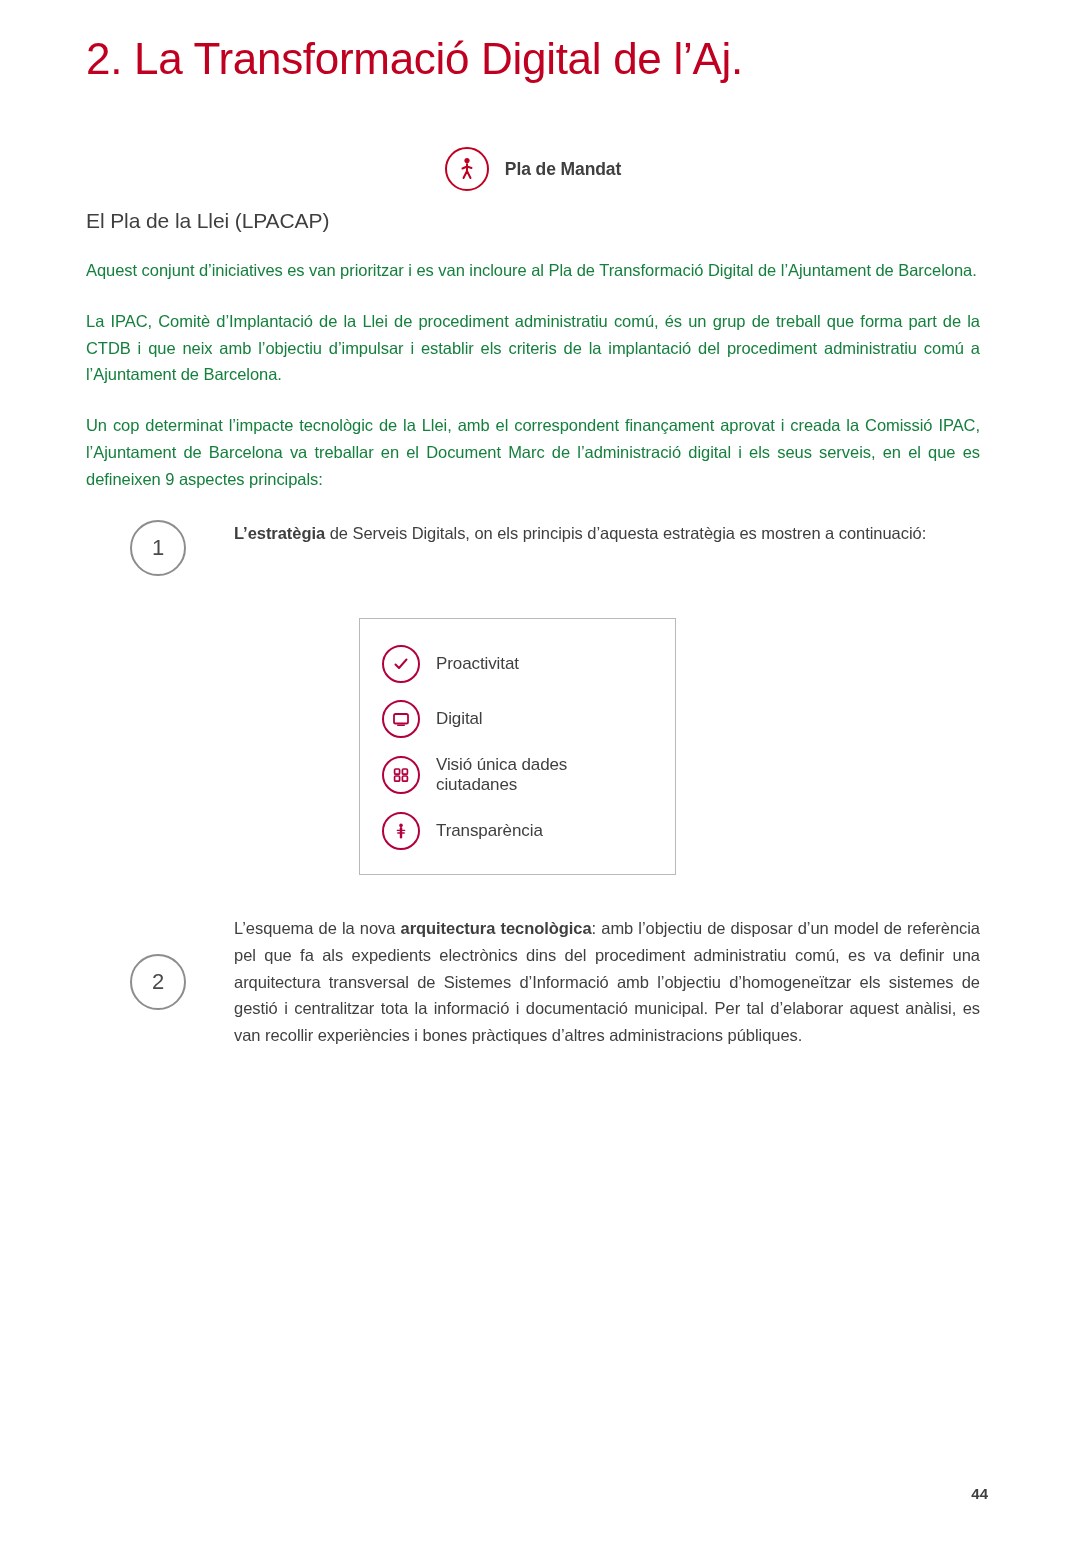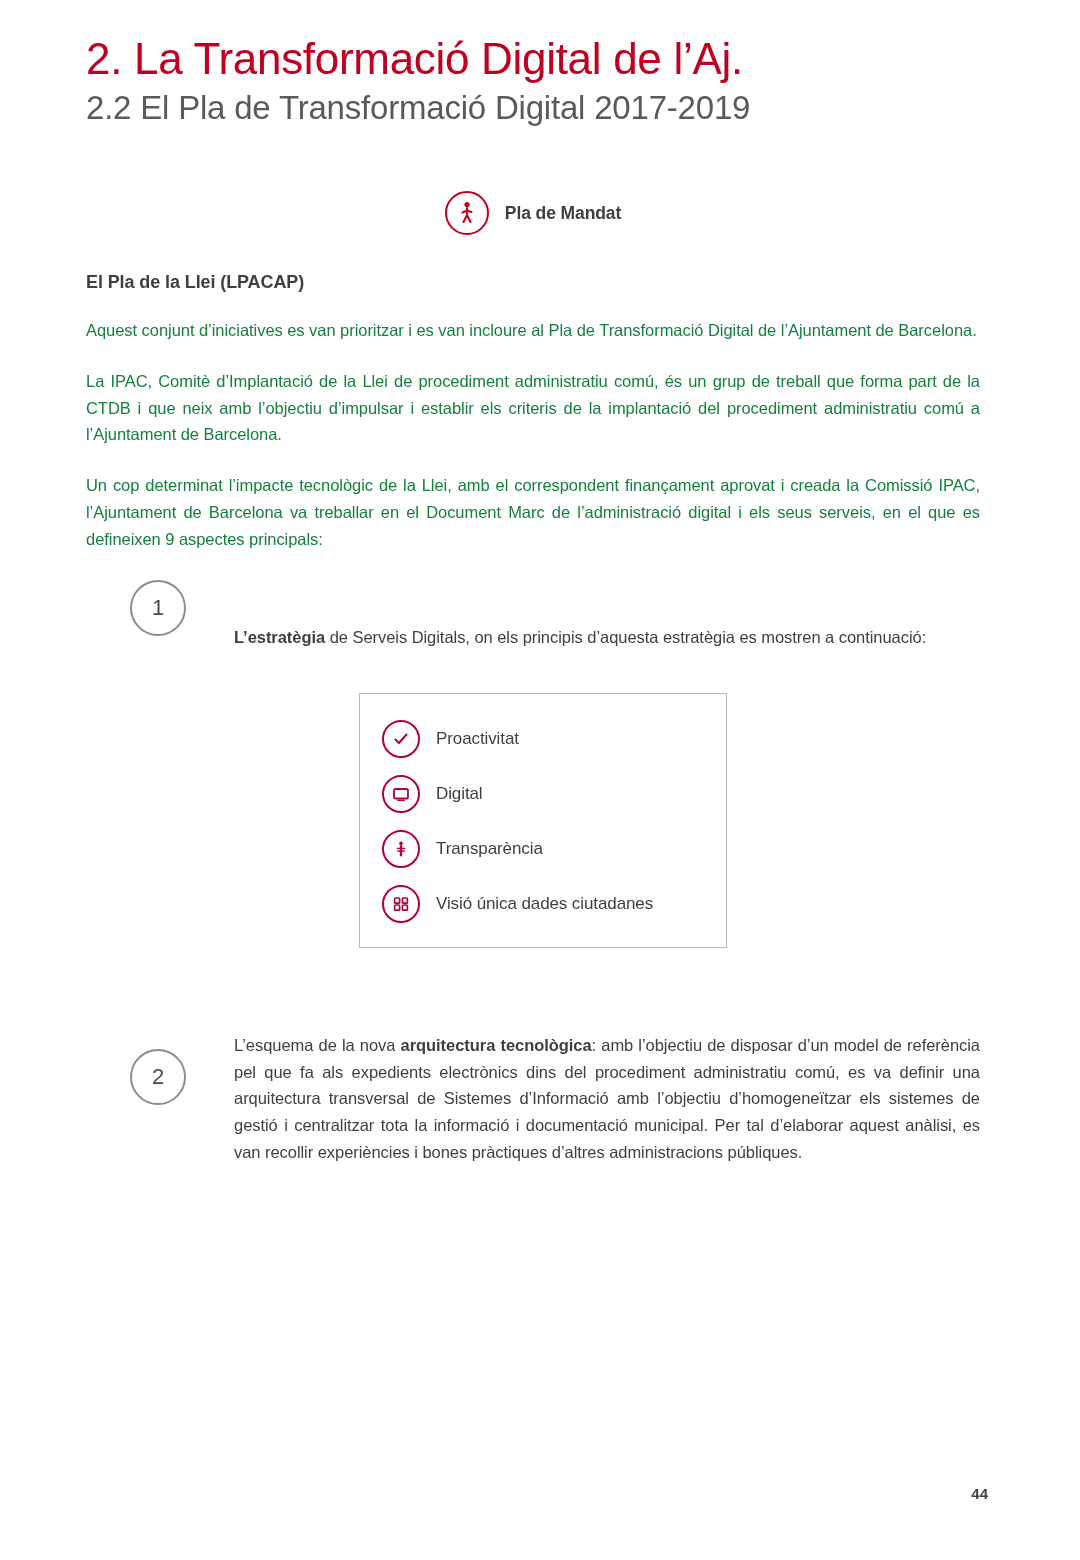--- a/index.html
+++ b/index.html
@@ -57,24 +57,24 @@
   }
   .badge-circle svg { display: block; }
   .badge-label {
     font-size: 17.5px;
     font-weight: bold;
     color: #3f3f3f;
     margin-left: 16px;
     letter-spacing: -0.1px;
   }
   .lead-bold {
-    font-size: 18px;
-    font-weight: bold;
-    color: #3f3f3f;
-    margin-top: 37px;
+    font-size: 21px;
+    font-weight: normal;
+    color: #3f3f3f;
+    margin-top: 18px;
     letter-spacing: -0.1px;
   }
   p.body {
     font-size: 16.5px;
     line-height: 1.62;
     color: #15803d;
     text-align: justify;
     margin: 24px 0 0 0;
     letter-spacing: -0.05px;
   }
@@ -100,26 +100,25 @@
     margin-left: 44px;
   }
   .num-text {
     margin-left: 48px;
     font-size: 16.5px;
     line-height: 1.62;
     text-align: justify;
     color: #3f3f3f;
     flex: 1 1 auto;
     letter-spacing: -0.05px;
-    margin-top: 44px;
   }
   .num-text b { font-weight: bold; }
   .principles-box {
     margin: 42px 0 0 273px;
-    width: 368px;
+    width: 317px;
     border: 1px solid #b9b9b9;
     box-sizing: border-box;
     padding: 26px 22px 24px 22px;
   }
   .principle {
     display: flex;
     align-items: center;
     margin-bottom: 17px;
   }
   .principle:last-child { margin-bottom: 0; }
@@ -148,21 +147,20 @@
     font-weight: bold;
     color: #3f3f3f;
   }
 </style>
 </head>
 <body>
 
 <div class="page">
 
   <h1 class="doc-title">2. La Transformació Digital de l’Aj.</h1>
-  <h2 class="doc-subtitle">2.2 El Pla de Transformació Digital 2017-2019</h2>
 
   <div class="badge-row">
     <span class="badge-circle">
       <svg width="24" height="26" viewBox="0 0 24 26" aria-hidden="true">
         <circle cx="12" cy="4.5" r="2.6" fill="#c00020"></circle>
         <path d="M12 8 L12 15 M12 15 L8.5 22 M12 15 L15.5 22 M12 10.5 L7.5 12.5 M12 10.5 L16.5 12" stroke="#c00020" stroke-width="2" fill="none" stroke-linecap="round"></path>
       </svg>
     </span>
     <span class="badge-label">Pla de Mandat</span>
   </div>
@@ -194,38 +192,38 @@
         <svg width="20" height="20" viewBox="0 0 20 20" aria-hidden="true">
           <rect x="3" y="5" width="14" height="9.5" rx="1.6" stroke="#b3003c" stroke-width="1.8" fill="none"></rect>
           <rect x="6" y="15.4" width="8" height="1.6" rx="0.8" fill="#b3003c"></rect>
         </svg>
       </span>
       <span class="p-label">Digital</span>
     </div>
     <div class="principle">
       <span class="p-icon">
         <svg width="20" height="20" viewBox="0 0 20 20" aria-hidden="true">
-          <circle cx="10" cy="4.4" r="1.8" fill="#b3003c"></circle>
-          <path d="M10 7.2 L10 16.2" stroke="#b3003c" stroke-width="2.4" stroke-linecap="round"></path>
-          <path d="M6.4 9.4 L13.6 9.4 M6.8 12 L13.2 12" stroke="#b3003c" stroke-width="1.4" stroke-linecap="round"></path>
-        </svg>
-      </span>
-      <span class="p-label">Transparència</span>
-    </div>
-    <div class="principle">
-      <span class="p-icon">
-        <svg width="20" height="20" viewBox="0 0 20 20" aria-hidden="true">
           <rect x="3.6" y="4" width="5" height="5.2" rx="1" stroke="#b3003c" stroke-width="1.7" fill="none"></rect>
           <rect x="11.4" y="4" width="5" height="5.2" rx="1" stroke="#b3003c" stroke-width="1.7" fill="none"></rect>
           <rect x="3.6" y="11" width="5" height="5.2" rx="1" stroke="#b3003c" stroke-width="1.7" fill="none"></rect>
           <rect x="11.4" y="11" width="5" height="5.2" rx="1" stroke="#b3003c" stroke-width="1.7" fill="none"></rect>
         </svg>
       </span>
       <span class="p-label">Visió única dades ciutadanes</span>
     </div>
+    <div class="principle">
+      <span class="p-icon">
+        <svg width="20" height="20" viewBox="0 0 20 20" aria-hidden="true">
+          <circle cx="10" cy="4.4" r="1.8" fill="#b3003c"></circle>
+          <path d="M10 7.2 L10 16.2" stroke="#b3003c" stroke-width="2.4" stroke-linecap="round"></path>
+          <path d="M6.4 9.4 L13.6 9.4 M6.8 12 L13.2 12" stroke="#b3003c" stroke-width="1.4" stroke-linecap="round"></path>
+        </svg>
+      </span>
+      <span class="p-label">Transparència</span>
+    </div>
   </div>
 
   <div class="numbered-block center-num" style="margin-top:40px;">
     <div class="num-circle">2</div>
     <div class="num-text">
       <span>L’esquema de la nova </span><b>arquitectura tecnològica</b><span>: amb l’objectiu de disposar d’un model de referència pel que fa als expedients electrònics dins del procediment administratiu comú, es va definir una arquitectura transversal de Sistemes d’Informació amb l’objectiu d’homogeneïtzar els sistemes de gestió i centralitzar tota la informació i documentació municipal. Per tal d’elaborar aquest anàlisi, es van recollir experiències i bones pràctiques d’altres administracions públiques.</span>
     </div>
   </div>
 
   <div class="page-number">44</div>

